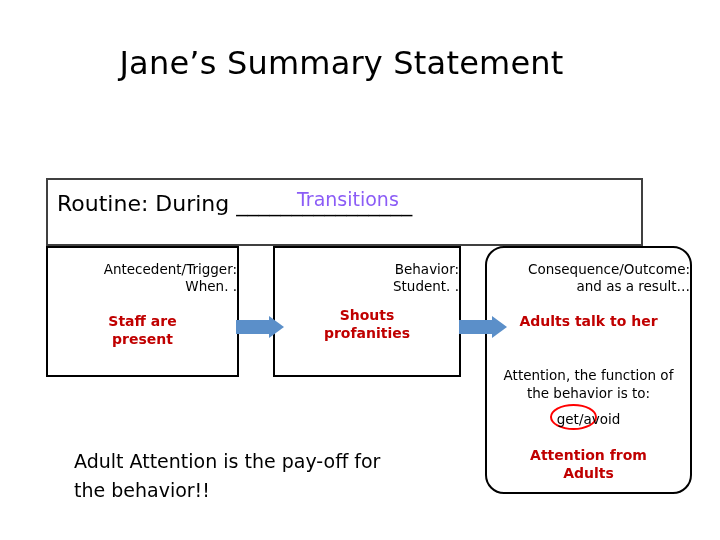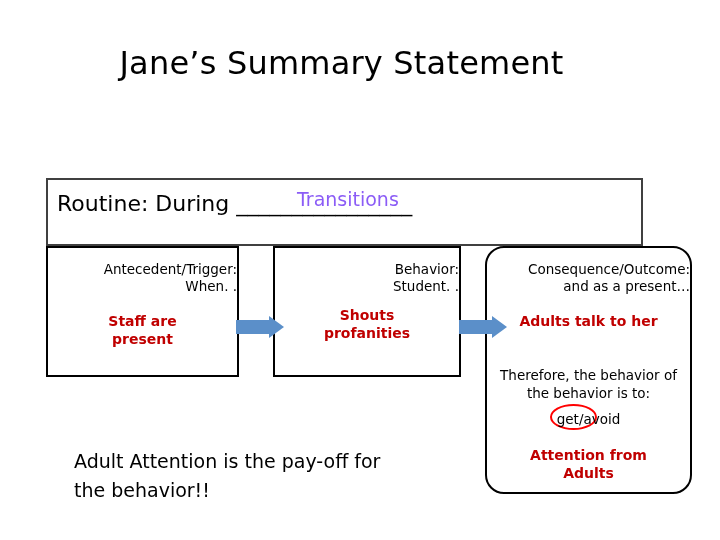--- a/index.html
+++ b/index.html
@@ -201,27 +201,27 @@
     </div>
     <div class="redline">
       <div>Shouts</div>
       <div>profanities</div>
     </div>
   </div>
 
   <div class="abc-box box-c">
     <div class="hdr">
       <div>Consequence/Outcome:</div>
-      <div>and as a present…</div>
+      <div>and as a result…</div>
     </div>
     <div class="redline">
       <div>Adults talk to her</div>
     </div>
     <div class="therefore">
-      <div>Therefore, the behavior of</div>
+      <div>Attention, the function of</div>
       <div>the behavior is to:</div>
     </div>
     <div class="oval"></div>
     <div class="getavoid">get/avoid</div>
     <div class="final-red">
       <div>Attention from</div>
       <div>Adults</div>
     </div>
   </div>
 

